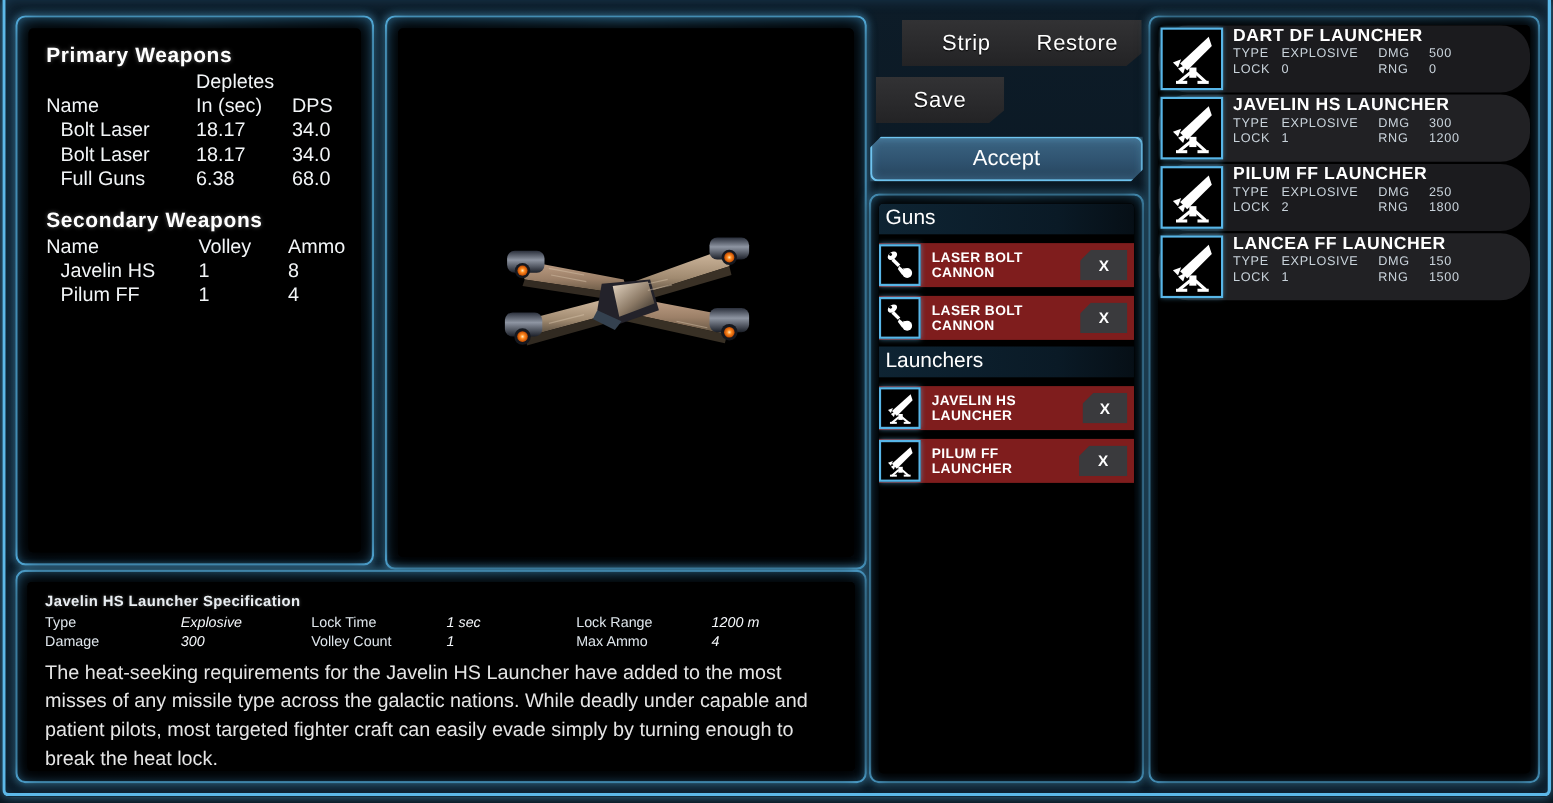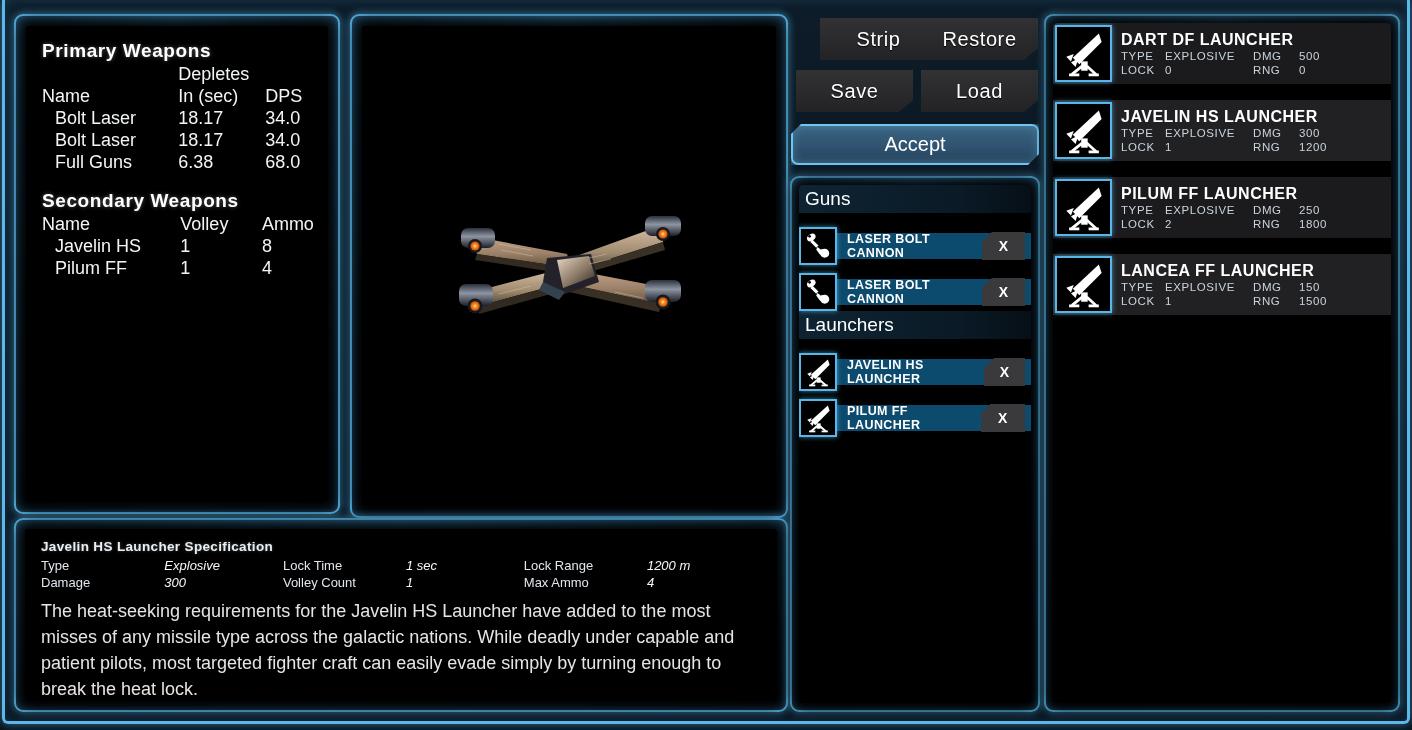--- a/index.html
+++ b/index.html
@@ -111,22 +111,22 @@
   }
   
   #panel-loadout { left: 790px; top: 176px; width: 250px; height: 536px; }
   #panel-loadout > .inner { left: 7px; top: 7px; right: 7px; bottom: 7px; }
   .group-label {
     color: #ffffff; font-size: 19px; padding: 3px 0 3px 6px;
     background: linear-gradient(90deg,#0e2433 0%,#0a1a26 70%,#060f16 100%);
   }
   .slot-row {
     position: relative; display: flex; align-items: center;
-    height: 26px; margin-top: 20px;
-    background: #0c4a6e;
+    height: 40px; margin-top: 8px;
+    background: #7f1d1d;
   }
   .slot-icon {
     width: 38px; height: 38px; flex: 0 0 38px;
     border: 2px solid #58b6e8;
     background: #000;
     box-shadow: 0 0 5px rgba(88,182,232,.7);
     position: relative;
   }
   .slot-name {
     flex: 1 1 auto; padding-left: 10px;
@@ -136,23 +136,24 @@
     width: 46px; height: 28px; margin-right: 6px;
     background: #3a3a3d; color: #fff; font-size: 14px; font-weight: bold;
     display: flex; align-items: center; justify-content: center;
     clip-path: polygon(10px 0, 100% 0, 100% 100%, 0 100%, 0 10px);
     cursor: pointer;
   }
   
   #panel-inv { left: 1044px; top: 14px; width: 356px; height: 698px; }
   #panel-inv > .inner { left: 7px; top: 7px; right: 7px; bottom: 7px; }
   .inv-row {
-    display: flex; align-items: center; height: 61px;
-    background: #1b1b1e; margin-bottom: 16px;
+    display: flex; align-items: flex-start; height: 61px;
+    background: #1b1b1e; margin-bottom: 2px;
     cursor: pointer;
+    border-radius: 27px;
   }
   .inv-row.alt { background: #212124; }
   .inv-icon {
     width: 57px; height: 57px; flex: 0 0 57px; margin: 2px;
     border: 2px solid #58b6e8; background: #000;
     box-shadow: 0 0 5px rgba(88,182,232,.7);
     position: relative;
   }
   .inv-meta { flex: 1 1 auto; padding: 1px 0 0 7px; color: #e8edf2; }
   .inv-title { font-size: 16px; font-weight: bold; letter-spacing: .5px; color: #fff; }
@@ -342,21 +343,20 @@
         </tbody>
           </table>
         <div class="spec-desc">The heat-seeking requirements for the Javelin HS Launcher have added to the most misses of any missile type across the galactic nations. While deadly under capable and patient pilots, most targeted fighter craft can easily evade simply by turning enough to break the heat lock.</div>
       </div>
     </div>
   </div>
 
   <div class="btn" id="btn-strip">Strip</div>
   <div class="btn" id="btn-restore">Restore</div>
   <div class="btn" id="btn-save">Save</div>
-  <div class="btn" id="btn-load">Load</div>
   <div id="btn-accept">Accept</div>
 
   <div class="panel" id="panel-loadout">
     <div class="inner">
 
       <div class="group-label">Guns</div>
 
       <div class="slot-row">
         <div class="slot-icon">
           <svg class="icon-art" viewBox="0 0 38 38">

